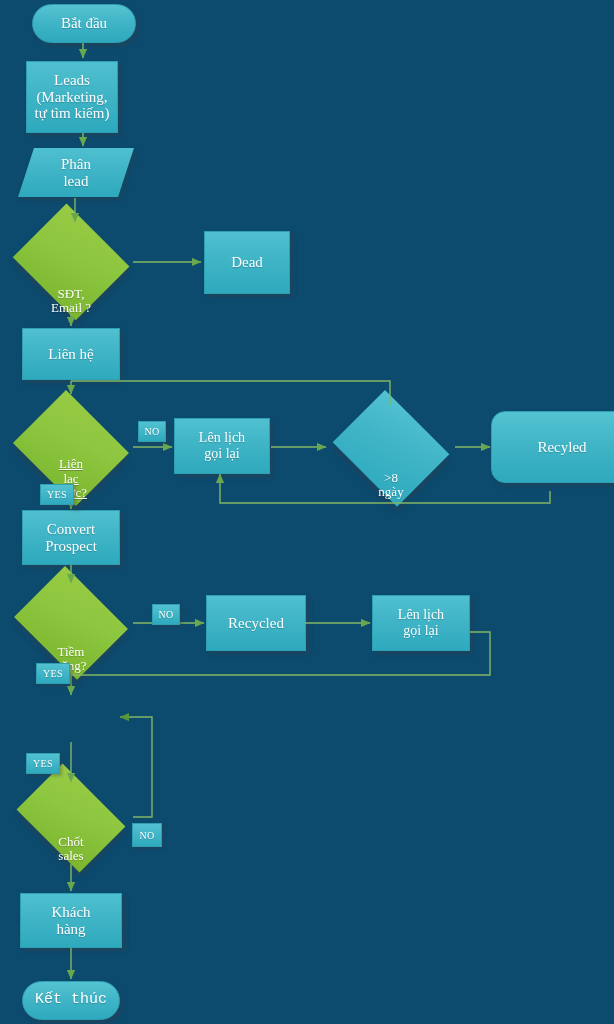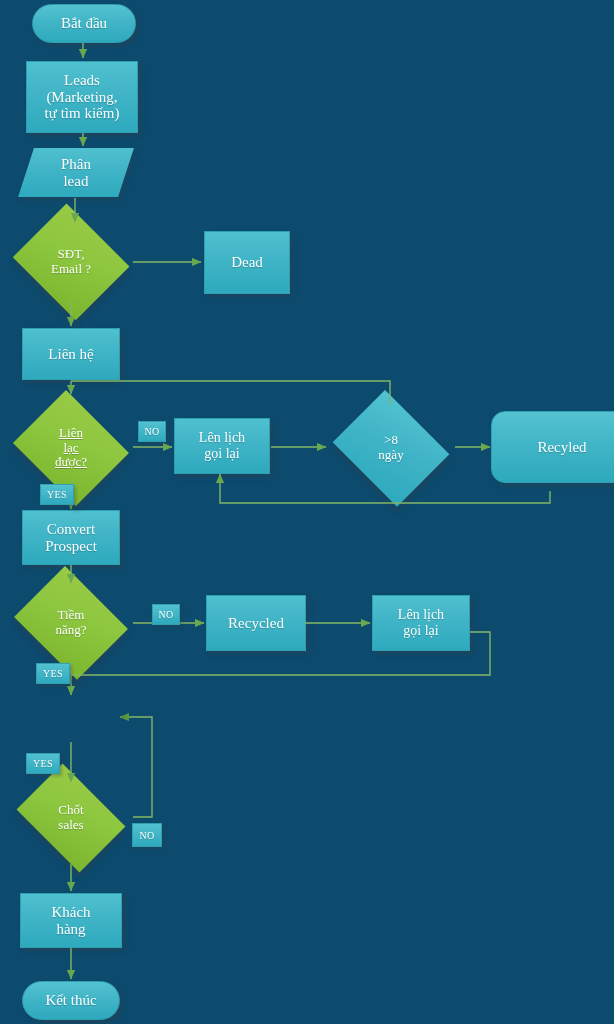--- a/index.html
+++ b/index.html
@@ -66,20 +66,21 @@
     box-shadow: 3px 3px 4px rgba(60,60,60,0.3);
   }
   .parallelogram > .label {
     transform: skewX(18deg);
   }
 
   
   .diamond {
     background: transparent;
     box-shadow: none;
+    align-items: flex-end;
   }
   .diamond::before {
     content: "";
     position: absolute;
     left: 50%;
     top: 50%;
     width: 70.71%;
     height: 70.71%;
     transform: translate(-50%,-50%) rotate(45deg);
     box-shadow: 4px 4px 5px rgba(60,60,60,0.3);
@@ -184,21 +185,21 @@
       <path d="M470,632 L490,632 L490,675 L71,675"></path>
 
       <path d="M133,817 L152,817 L152,717 L120,717" marker-end="url(#arrowL)"></path>
     </g>
   </svg>
 
   <div class="node terminator fs15" style="left:32px; top:4px; width:104px; height:39px;">
     <span class="label">Bắt đầu</span>
   </div>
 
-  <div class="node box fs15" style="left:26px; top:61px; width:112px; height:72px;">
+  <div class="node box fs15" style="left:26px; top:61px; width:92px; height:72px;">
     <span class="label">Leads
 (Marketing,
 tự tìm kiếm)</span>
   </div>
 
   <div class="node parallelogram fs15" style="left:26px; top:148px; width:100px; height:49px;">
     <span class="label">Phân
 lead</span>
   </div>
 
@@ -258,21 +259,21 @@
   <div class="node diamond green fs13" style="left:8px; top:772px; width:126px; height:92px;">
     <span class="label">Chốt
 sales</span>
   </div>
 
   <div class="node box fs15" style="left:20px; top:893px; width:102px; height:55px;">
     <span class="label">Khách
 hàng</span>
   </div>
 
-  <div class="node terminator fs15" style="left:22px; top:981px; width:98px; height:39px;">
+  <div class="node terminator fs15" style="left:22px; top:981px; width:98px; height:39px;font-family:Liberation Mono, monospace;">
     <span class="label">Kết thúc</span>
   </div>
 
   <div class="badge" style="left:138px; top:421px; width:28px; height:21px;">
     <span>NO</span>
   </div>
 
   <div class="badge" style="left:40px; top:484px; width:34px; height:21px;">
     <span>YES</span>
   </div>

